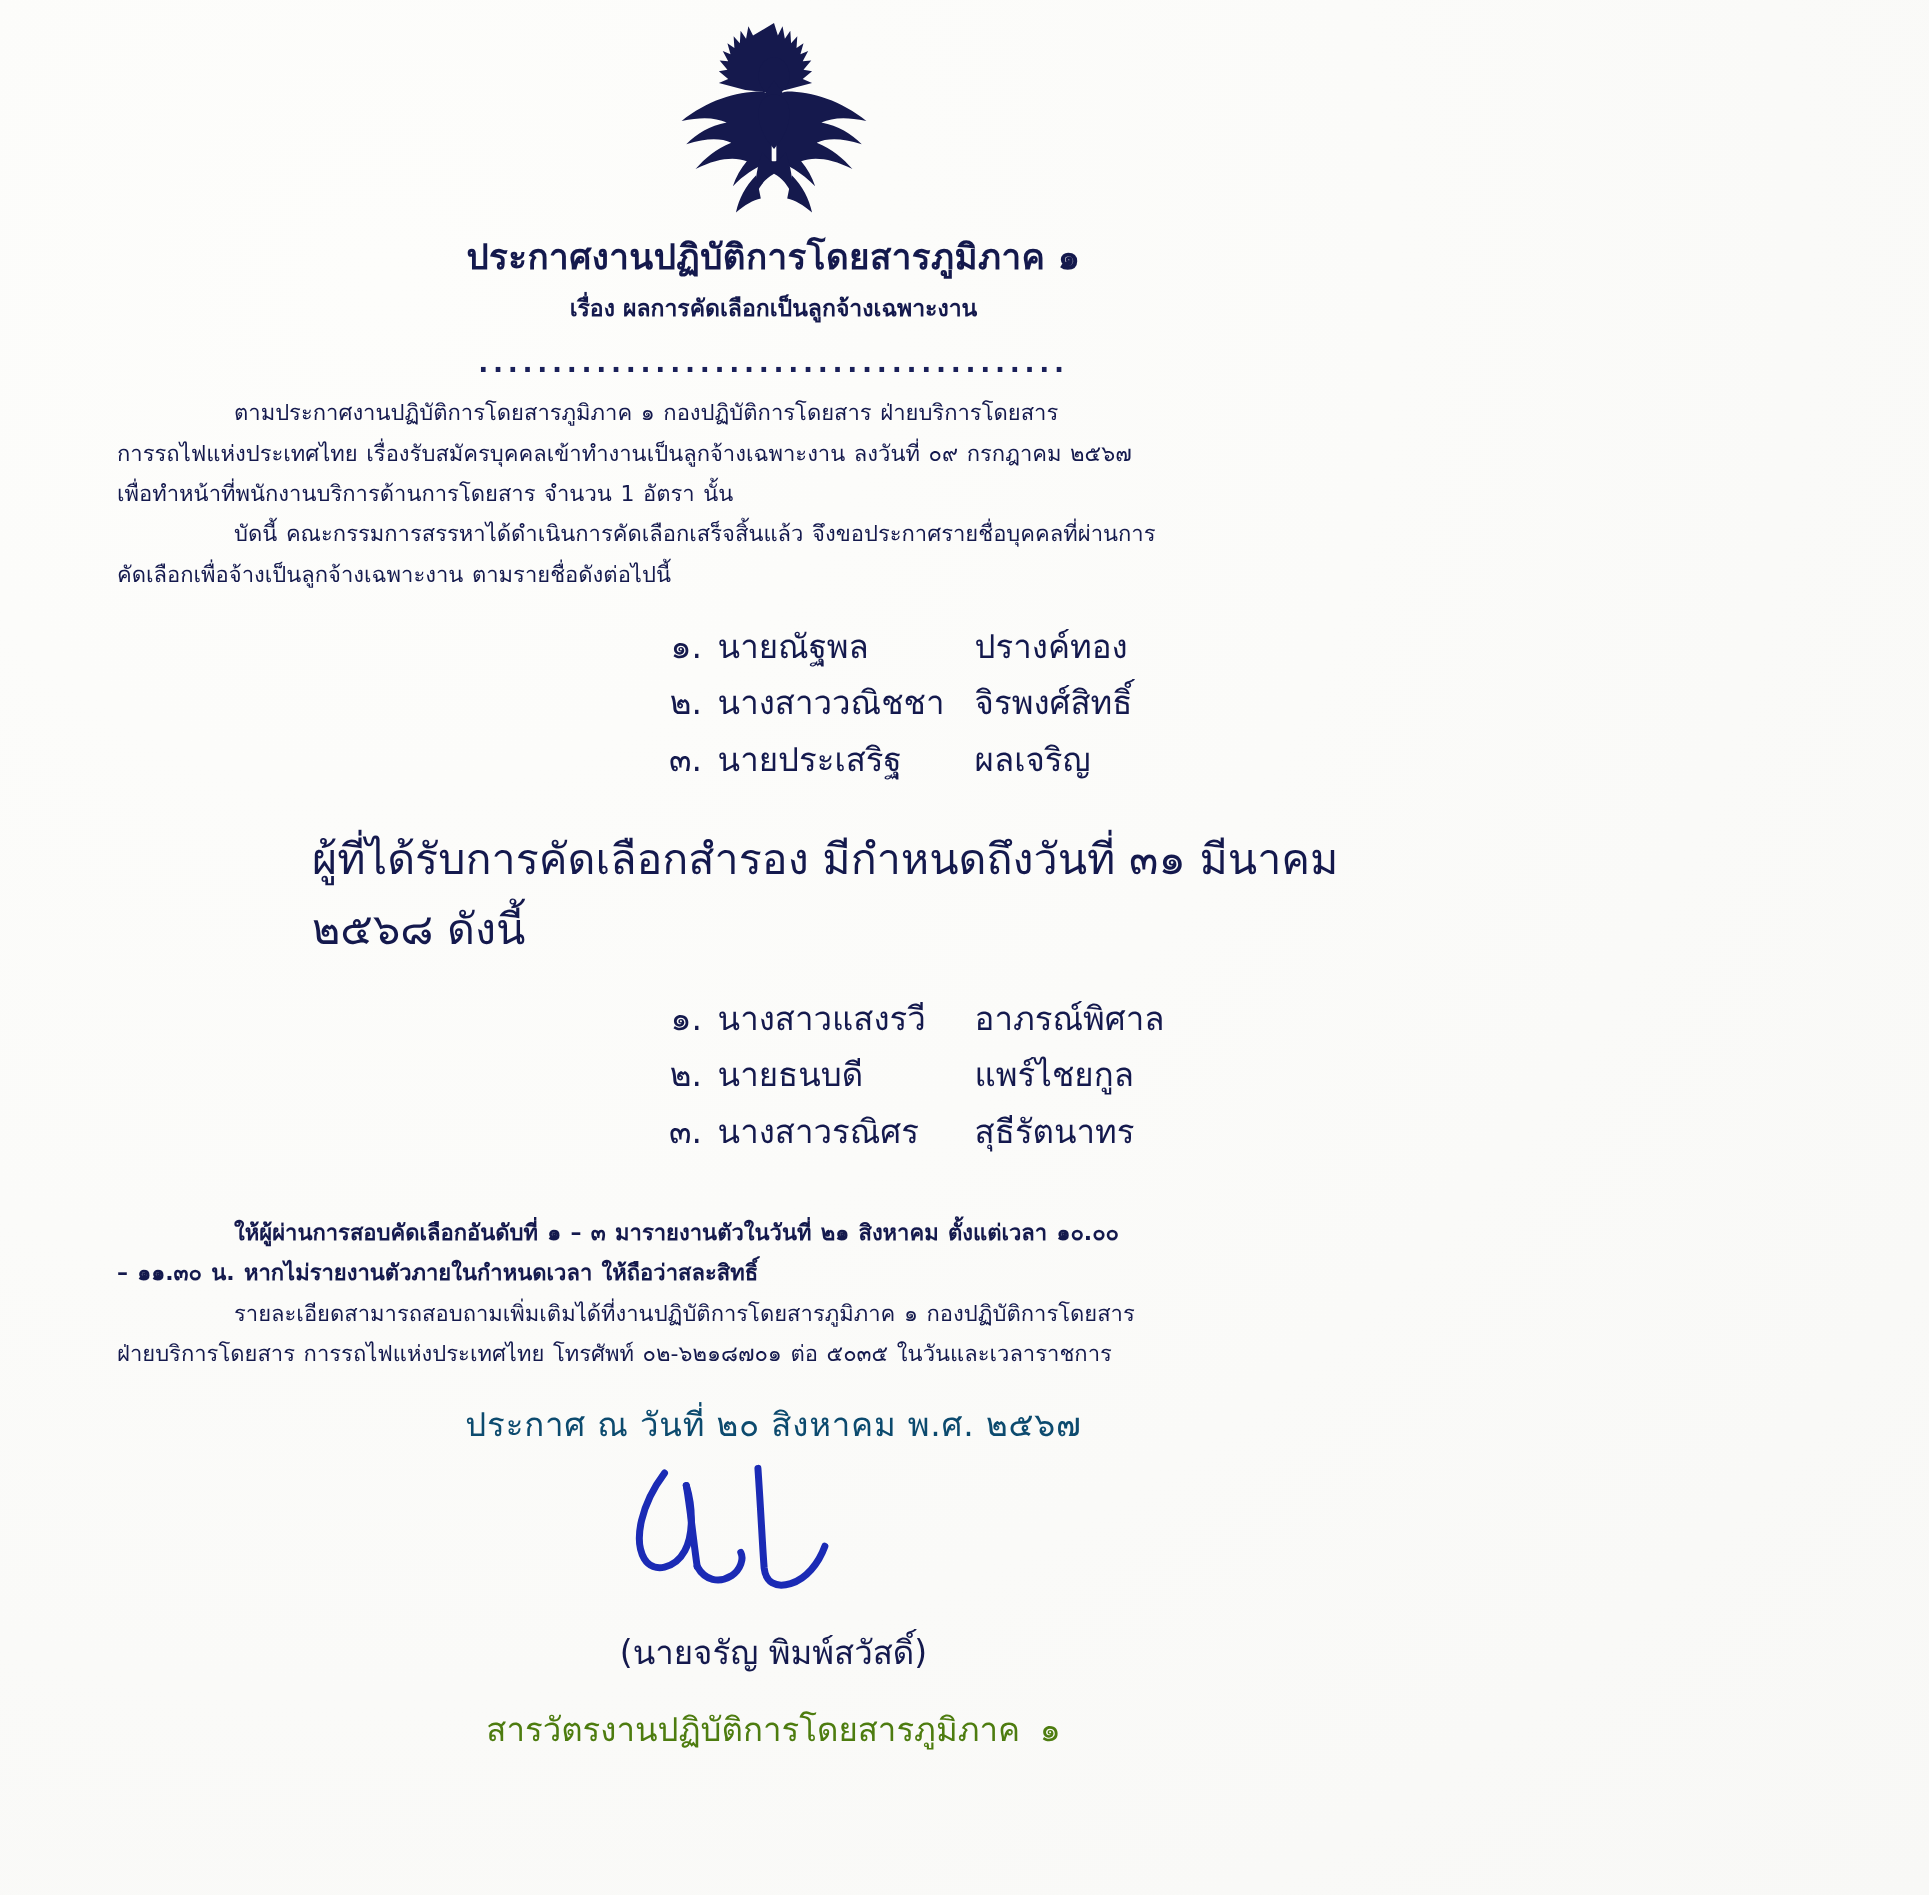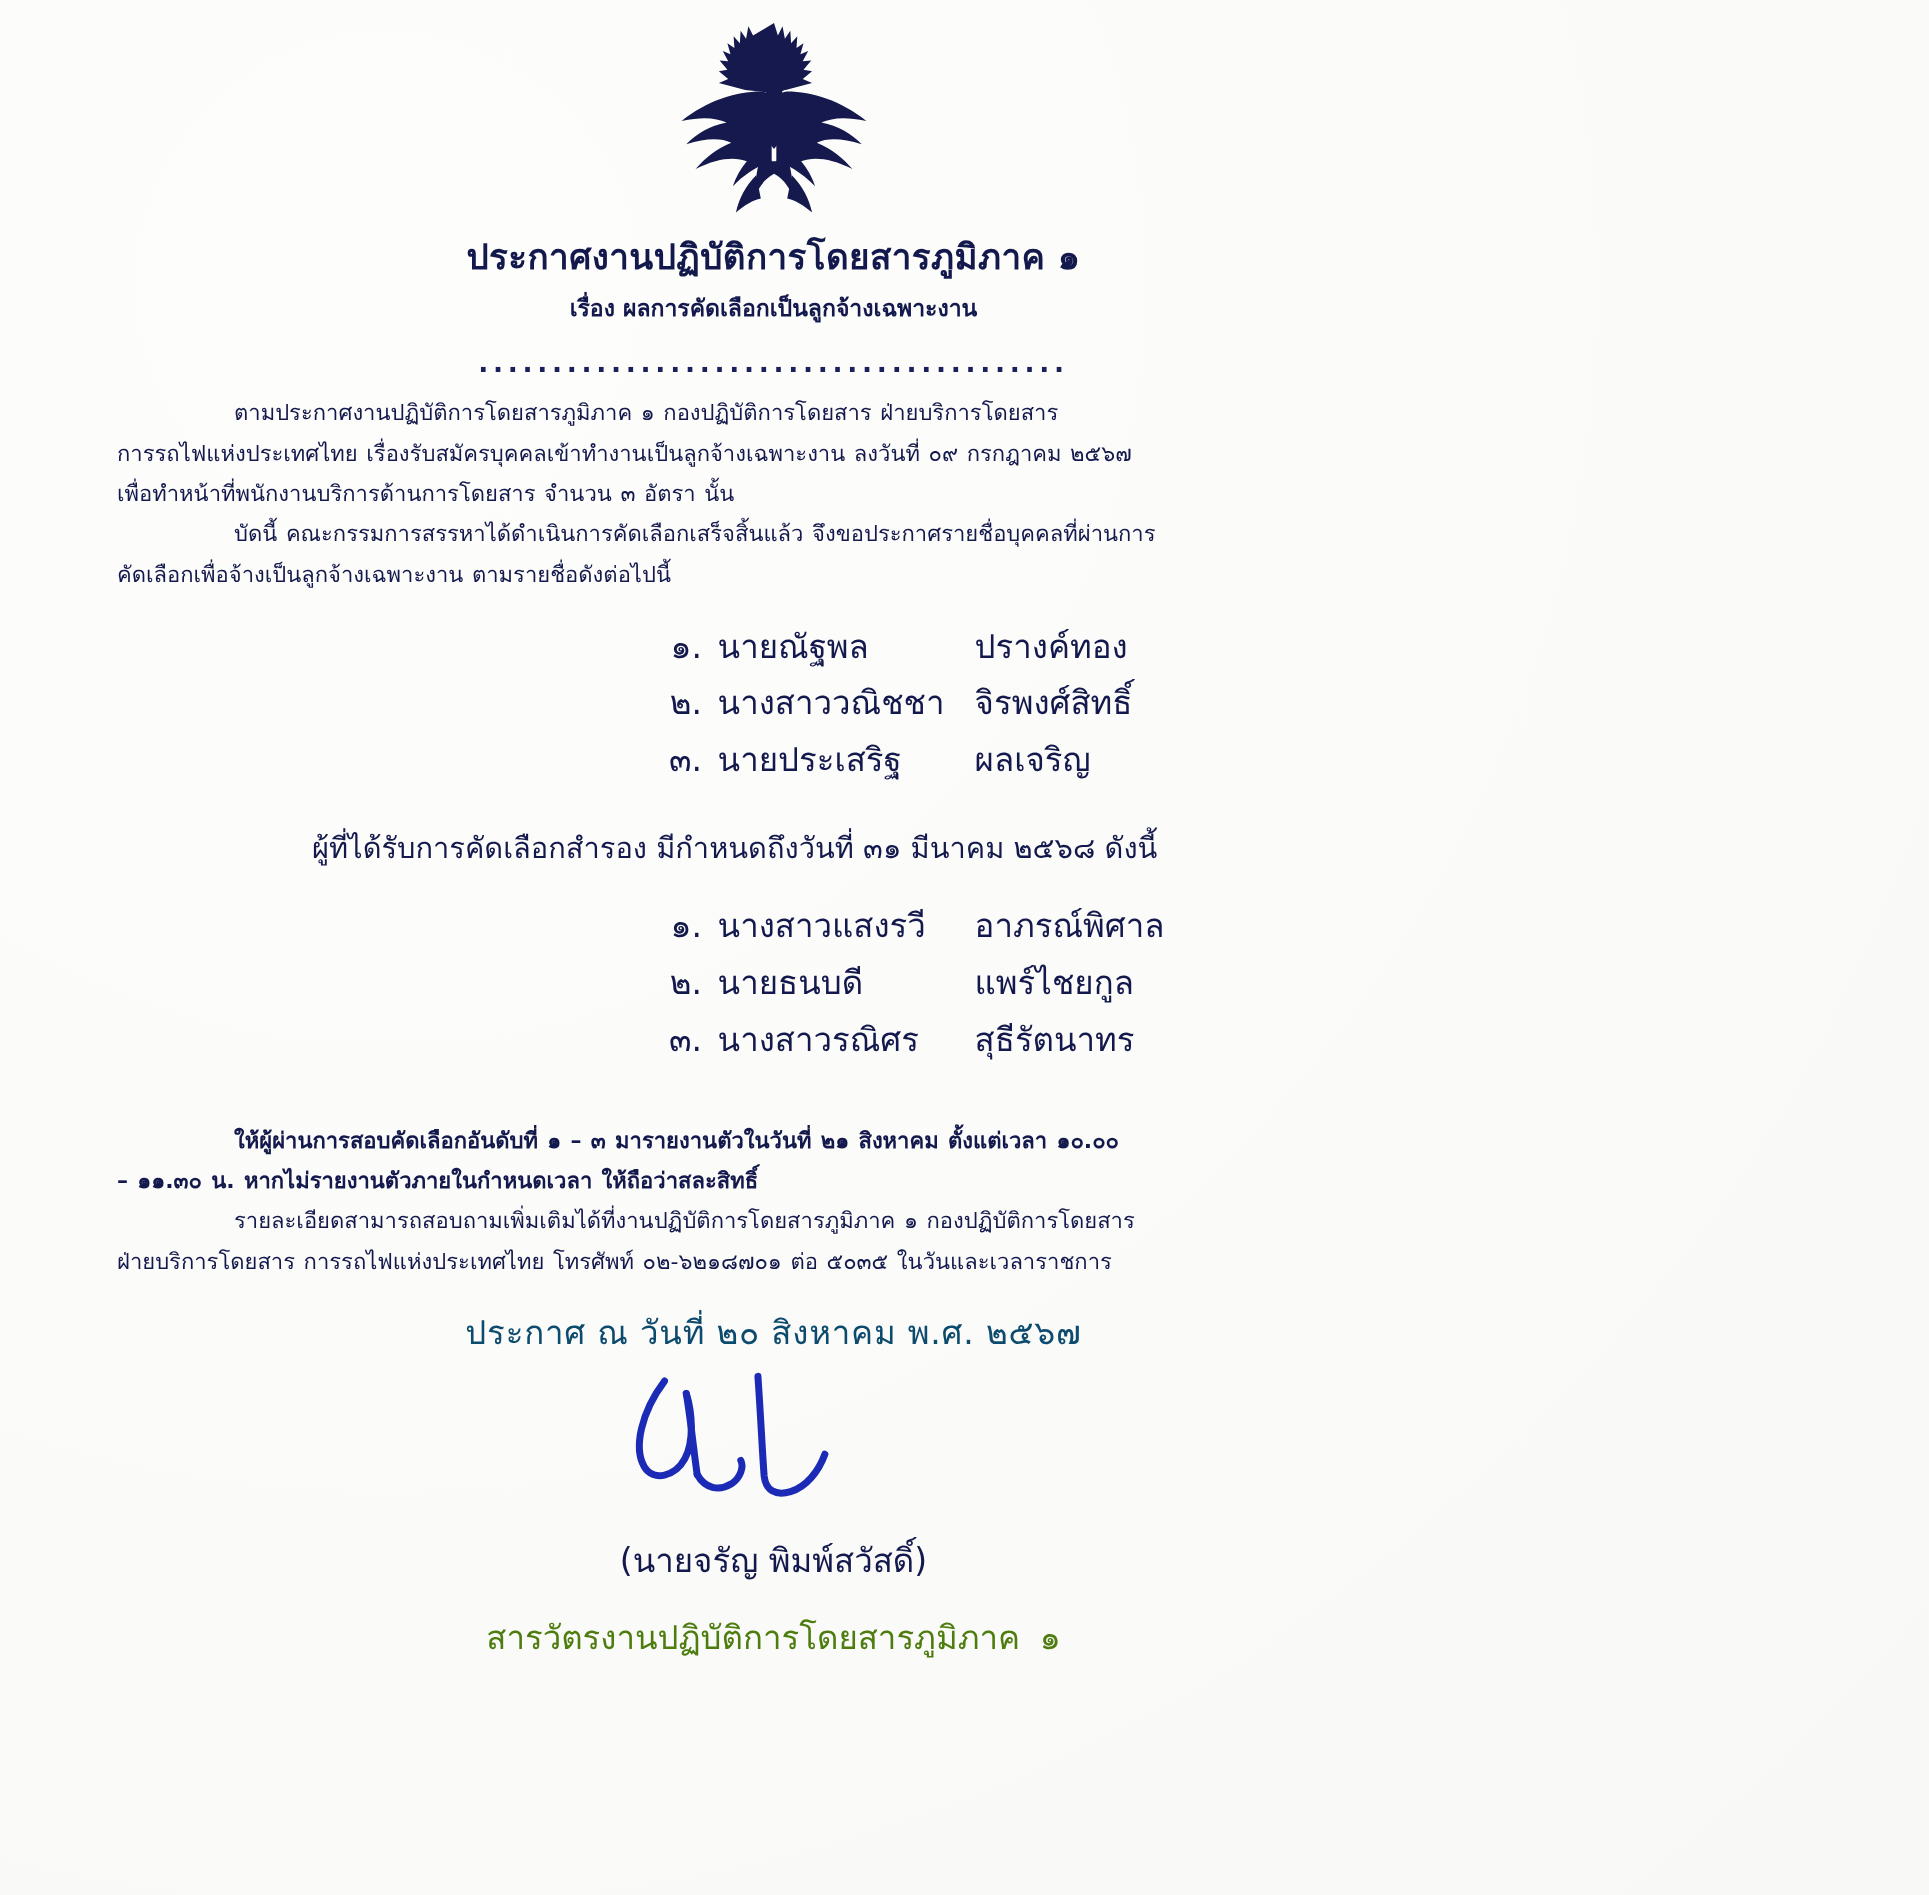--- a/index.html
+++ b/index.html
@@ -117,21 +117,21 @@
   .name-row .given {
     width: 257px;
     padding-left: 15.6px;
     white-space: nowrap;
   }
   .name-row .family {
     white-space: nowrap;
   }
 
   .reserve-line {
-    font-size: 29px;
+    font-size: 43px;
     line-height: 1.62;
     color: #14194d;
     padding-left: 195px;
     margin-top: 0;
   }
 
   
   .announce-date {
     text-align: center;
     font-size: 33px;
@@ -194,21 +194,21 @@
   <div class="title-block">
     <div class="doc-title">ประกาศงานปฏิบัติการโดยสารภูมิภาค ๑</div>
     <div class="doc-subtitle">เรื่อง  ผลการคัดเลือกเป็นลูกจ้างเฉพาะงาน</div>
   </div>
 
   <div class="dotline">........................................</div>
 
   <div class="body-block">
     <p class="para indent">ตามประกาศงานปฏิบัติการโดยสารภูมิภาค ๑  กองปฏิบัติการโดยสาร  ฝ่ายบริการโดยสาร</p>
     <p class="para">การรถไฟแห่งประเทศไทย  เรื่องรับสมัครบุคคลเข้าทำงานเป็นลูกจ้างเฉพาะงาน ลงวันที่ ๐๙ กรกฎาคม ๒๕๖๗</p>
-    <p class="para">เพื่อทำหน้าที่พนักงานบริการด้านการโดยสาร จำนวน ๓ อัตรา นั้น</p>
+    <p class="para">เพื่อทำหน้าที่พนักงานบริการด้านการโดยสาร จำนวน 1 อัตรา นั้น</p>
     <p class="para indent">บัดนี้ คณะกรรมการสรรหาได้ดำเนินการคัดเลือกเสร็จสิ้นแล้ว จึงขอประกาศรายชื่อบุคคลที่ผ่านการ</p>
     <p class="para">คัดเลือกเพื่อจ้างเป็นลูกจ้างเฉพาะงาน ตามรายชื่อดังต่อไปนี้</p>
   </div>
 
   <ul class="name-list">
     <li class="name-row">
       <span class="idx">๑.</span>
       <span class="given">นายณัฐพล</span>
       <span class="family">ปรางค์ทอง</span>
     </li>

